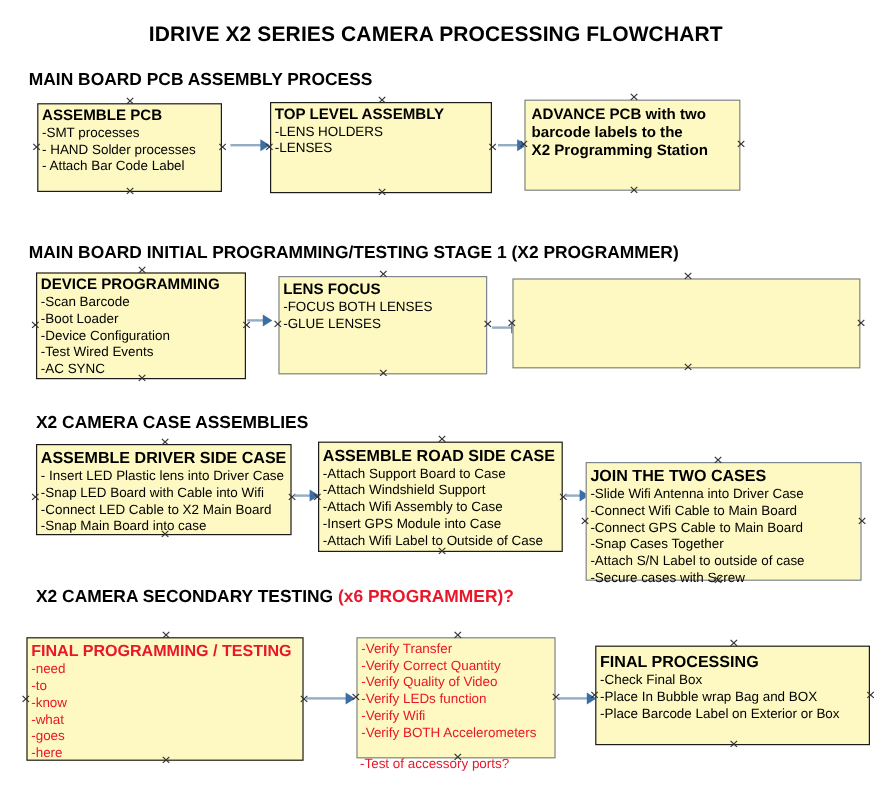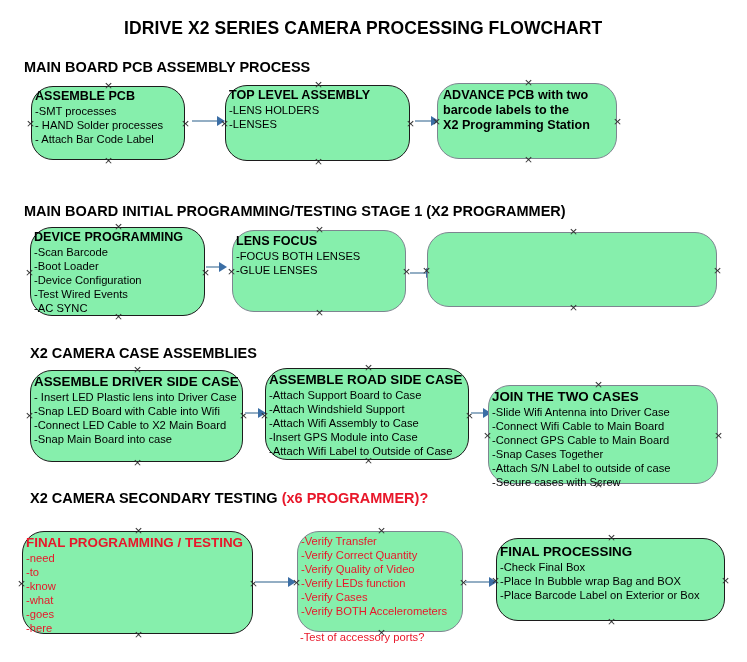--- a/index.html
+++ b/index.html
@@ -36,24 +36,23 @@
     white-space: nowrap;
     color: #000;
   }
   .section-head .red-part {
     color: #e8172a;
   }
 
   
   .box {
     position: absolute;
-    background: #86efac;
+    background: #fef9c3;
     box-sizing: border-box;
     overflow: visible;
-    border-radius: 22px;
   }
   .box.dark-border {
     border: 1.4px solid #1c1c1c;
   }
   .box.gray-border {
     border: 1.9px solid #7d8590;
   }
   .box .inner {
     position: absolute;
     top: 2px;
@@ -214,21 +213,21 @@
 
   <div class="box gray-border" style="left:427px; top:232px; width:290px; height:75px;">
     <div class="handle" style="left:141px; top:-6px;"></div>
     <div class="handle" style="left:141px; bottom:-6px;"></div>
     <div class="handle" style="left:-6px; top:33px;"></div>
     <div class="handle" style="right:-6px; top:33px;"></div>
   </div>
 
   <div class="section-head" style="left:30px; top:345px;text-align:right;">X2 CAMERA CASE ASSEMBLIES</div>
 
-  <div class="box dark-border" style="left:30px; top:370px; width:213px; height:92px;">
+  <div class="box dark-border" style="left:30px; top:370px; width:213px; height:76px;">
     <div class="inner">
       <div class="box-title big">ASSEMBLE DRIVER SIDE CASE</div>
       <div class="box-line">- Insert LED Plastic lens into Driver Case</div>
       <div class="box-line">-Snap LED Board with Cable into Wifi</div>
       <div class="box-line">-Connect LED Cable to X2 Main Board</div>
       <div class="box-line">-Snap Main Board into case</div>
     </div>
     <div class="handle" style="left:102px; top:-6px;"></div>
     <div class="handle" style="left:102px; bottom:-6px;"></div>
     <div class="handle" style="left:-6px; top:40px;"></div>
@@ -294,21 +293,21 @@
 
   <div class="connector" style="left:255px; top:581px; width:38px;"></div>
   <div class="arrowhead" style="left:288px; top:577px;"></div>
 
   <div class="box gray-border red" style="left:297px; top:531px; width:166px; height:101px;">
     <div class="inner">
       <div class="box-line">-Verify Transfer</div>
       <div class="box-line">-Verify Correct Quantity</div>
       <div class="box-line">-Verify Quality of Video</div>
       <div class="box-line">-Verify LEDs function</div>
-      <div class="box-line">-Verify Cases</div>
+      <div class="box-line">-Verify Wifi</div>
       <div class="box-line">-Verify BOTH Accelerometers</div>
     </div>
     <div class="handle" style="left:79px; top:-6px;"></div>
     <div class="handle" style="left:79px; bottom:-6px;"></div>
     <div class="handle" style="left:-6px; top:46px;"></div>
     <div class="handle" style="right:-6px; top:46px;"></div>
   </div>
   <div class="overflow-line" style="left:300px; top:630px;">-Test of accessory ports?</div>
 
   <div class="connector" style="left:465px; top:581px; width:30px;"></div>

